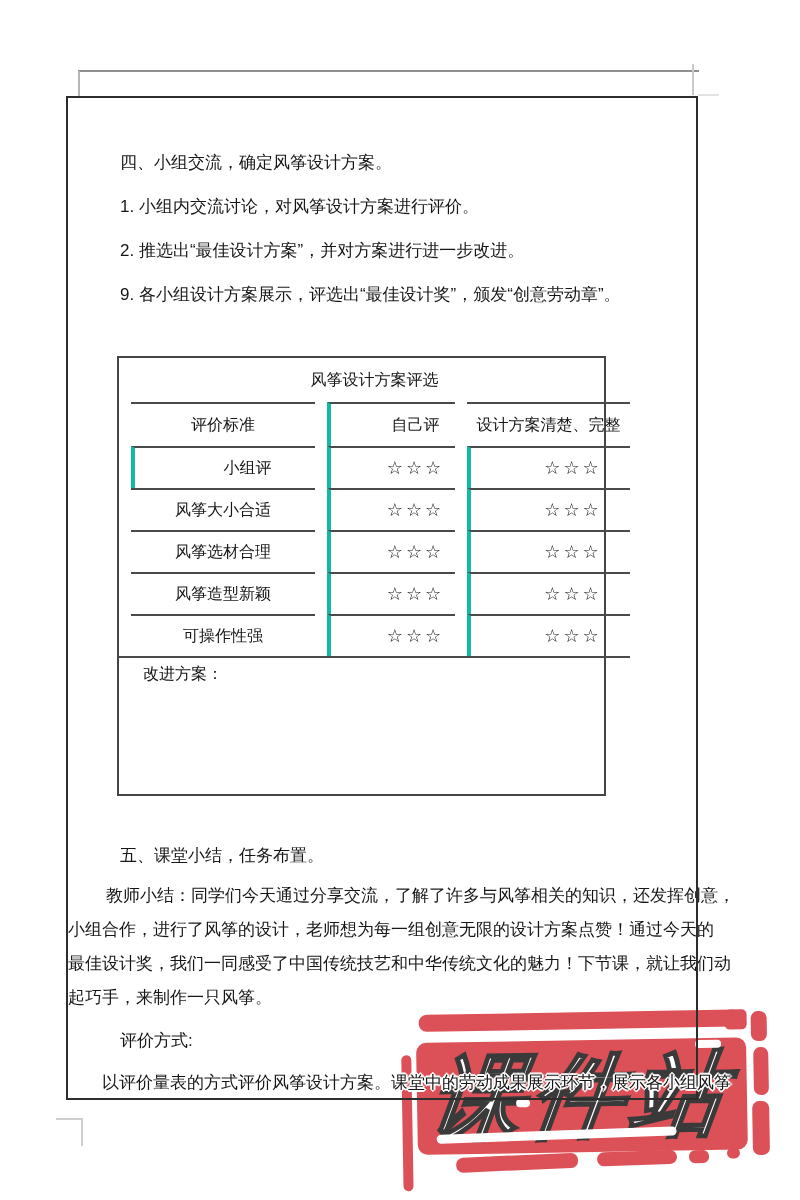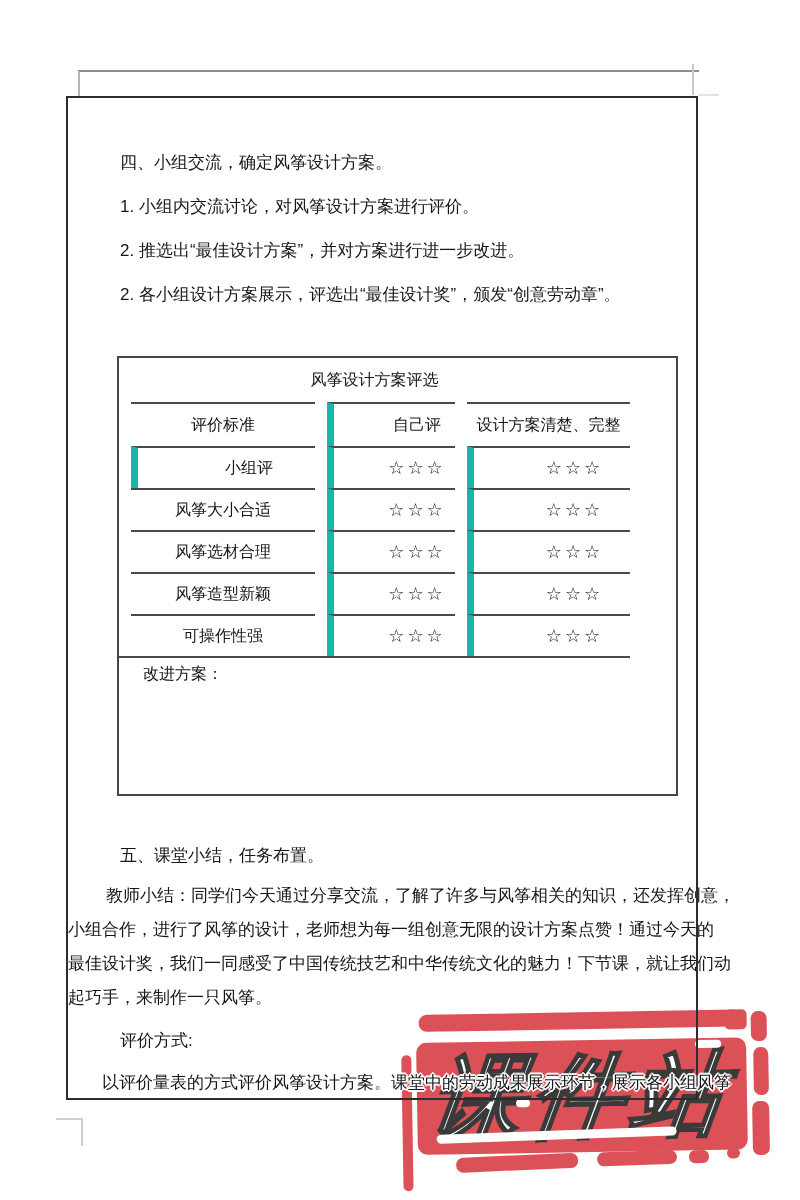--- a/index.html
+++ b/index.html
@@ -21,30 +21,30 @@
   
   .page{
     left:66px;top:96px;width:628px;height:1000px;
     border:2px solid #2d2d2d;background:#ffffff;
   }
   .line{position:absolute;height:22px;line-height:22px;font-size:17px;white-space:nowrap;color:#161616;}
   .indent{left:42px;margin-left:10px;}
 
   
   .eval-table{
-    position:absolute;left:49px;top:258px;width:561px;height:440px;
+    position:absolute;left:49px;top:258px;width:489px;height:440px;
     box-sizing:border-box;border:2px solid #454545;
     display:grid;
     grid-template-columns:196px 140px 175px;
     grid-template-rows:44px 44px 42px 42px 42px 42px 42px 1fr;
     font-size:16px;color:#161616;
   }
   .cell{display:flex;align-items:center;justify-content:center;box-sizing:border-box;}
   .cell.rowline{border-top:2px solid #4a4a4a;margin-left:12px;}
-  .cell.colline{border-left:7px solid #14b8a6;padding-left:45px;}
+  .cell.colline{border-left:4px solid #14b8a6;padding-left:45px;}
   .cell.span3{grid-column:1/4;}
   .cell.footer{align-items:flex-start;justify-content:flex-start;padding:6px 24px;border-top:2px solid #4a4a4a;}
   .stars{font-size:18px;letter-spacing:3px;color:#111;}
 
   
   .para-line{left:0px;right:2px;}
   .eval-line-overlay{
     z-index:10;
     text-shadow:-1px -1px 0 #fff,1px -1px 0 #fff,-1px 1px 0 #fff,1px 1px 0 #fff,
                 -2px 0 0 #fff,2px 0 0 #fff,0 -2px 0 #fff,0 2px 0 #fff;
@@ -87,21 +87,21 @@
 <div class="abs prev-page-tick-right"></div>
 <div class="abs page-shadow-h"></div>
 <div class="abs next-page-corner-h"></div>
 <div class="abs next-page-corner-v"></div>
 
 <div class="abs page">
 
   <div class="line indent" style="top:54px">四、小组交流，确定风筝设计方案。</div>
   <div class="line indent" style="top:98px">1. 小组内交流讨论，对风筝设计方案进行评价。</div>
   <div class="line indent" style="top:142px">2. 推选出“最佳设计方案”，并对方案进行进一步改进。</div>
-  <div class="line indent" style="top:186px">2. 各小组设计方案展示，评选出“最佳设计奖”，颁发“创意劳动章”。</div>
+  <div class="line indent" style="top:186px">9. 各小组设计方案展示，评选出“最佳设计奖”，颁发“创意劳动章”。</div>
 
   <div class="eval-table">
     <div class="cell span3">风筝设计方案评选</div>
 
     <div class="cell rowline">评价标准</div>
     <div class="cell rowline colline">自己评</div>
     <div class="cell rowline">设计方案清楚、完整</div>
 
     <div class="cell rowline colline">小组评</div>
     <div class="cell rowline colline stars">☆☆☆</div>

